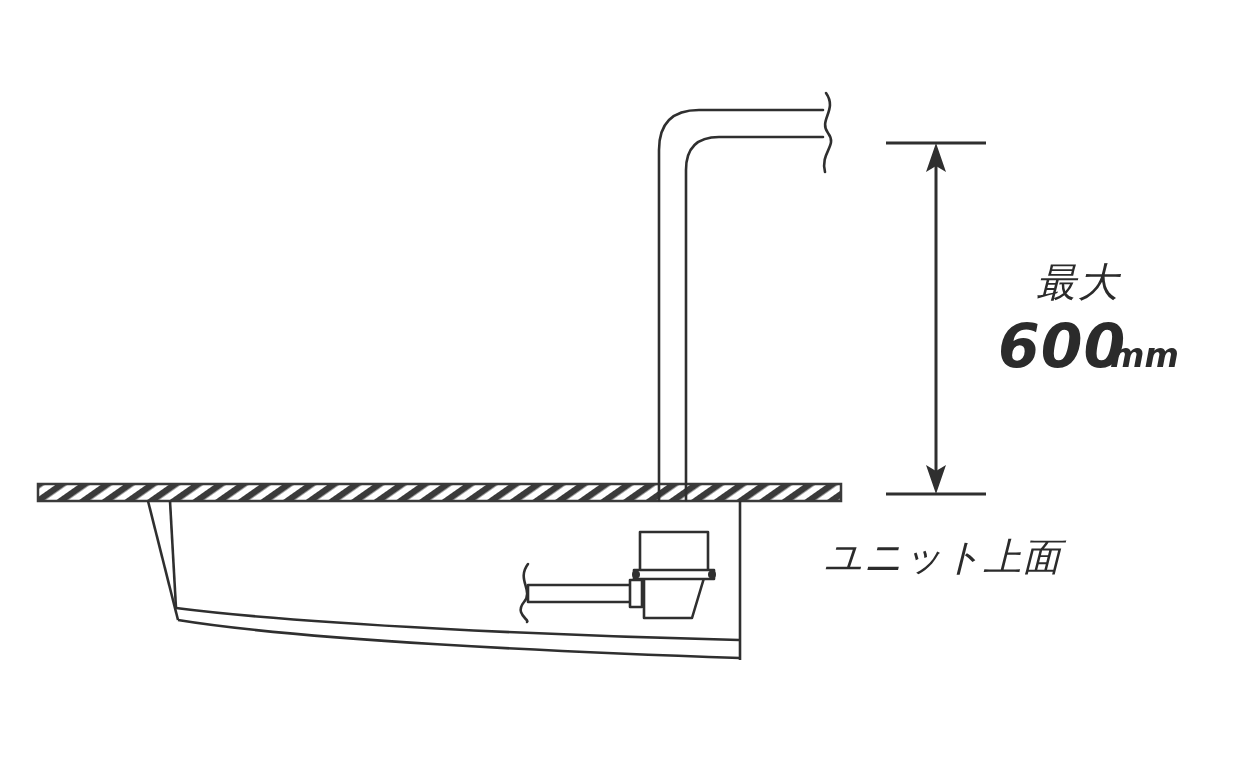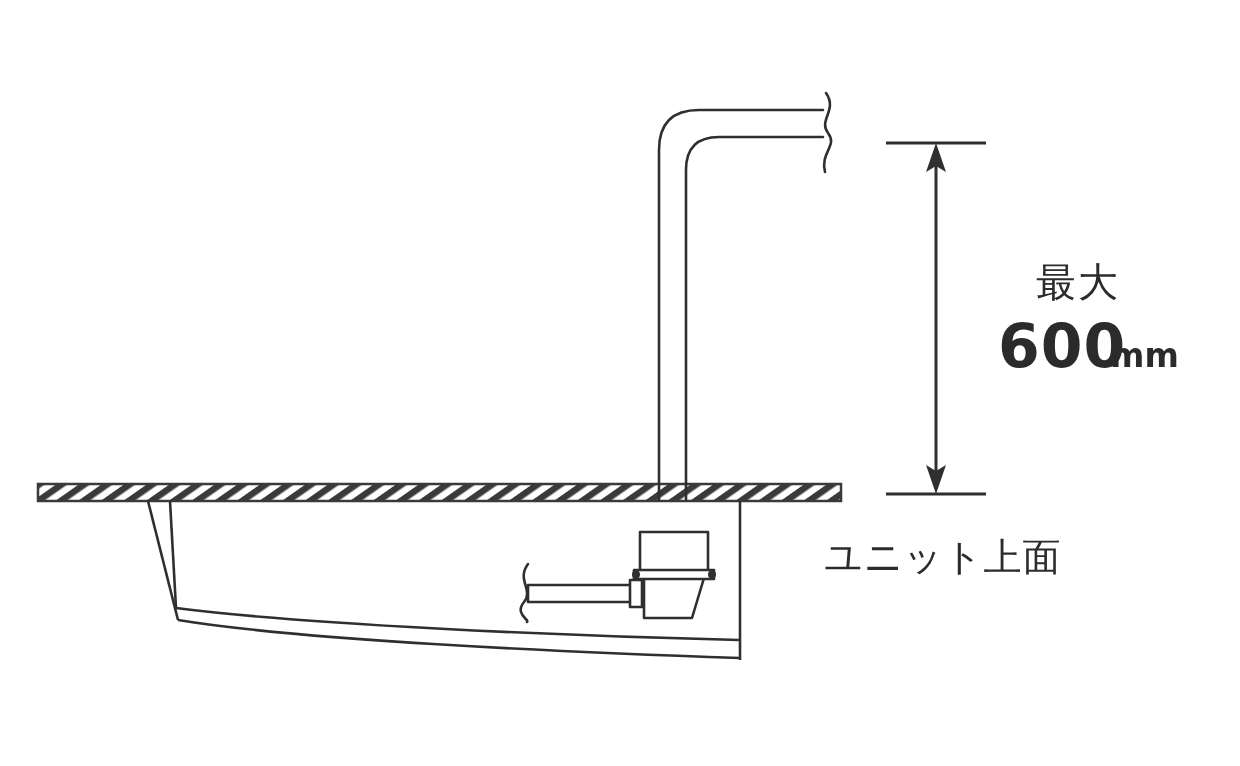--- a/index.html
+++ b/index.html
@@ -13,20 +13,21 @@
     font-family: "Liberation Sans", sans-serif;
     overflow: hidden;
     position: relative;
   }
   #diagram-root {
     position: absolute;
     left: 0;
     top: 0;
     width: 1240px;
     height: 766px;
+    font-style: italic;
   }
   svg { display: block; }
   .label-text {
     font-family: "DejaVu Sans", sans-serif;
     fill: #2b2b2b;
   }
   .dim-caption {
     font-size: 40px;
     letter-spacing: 2px;
   }

